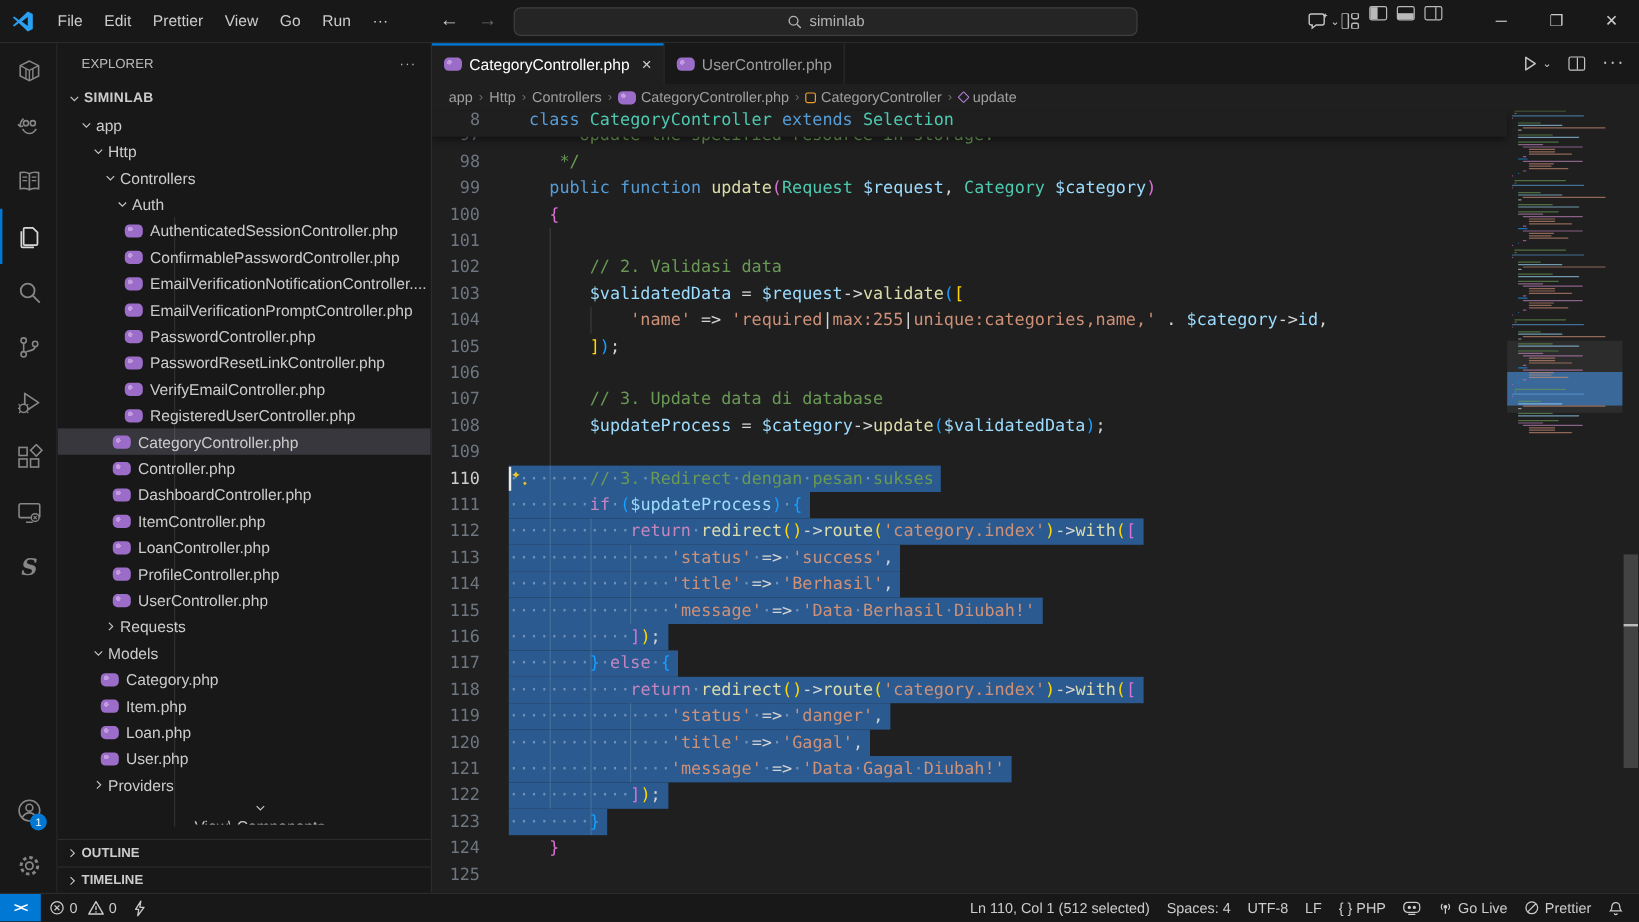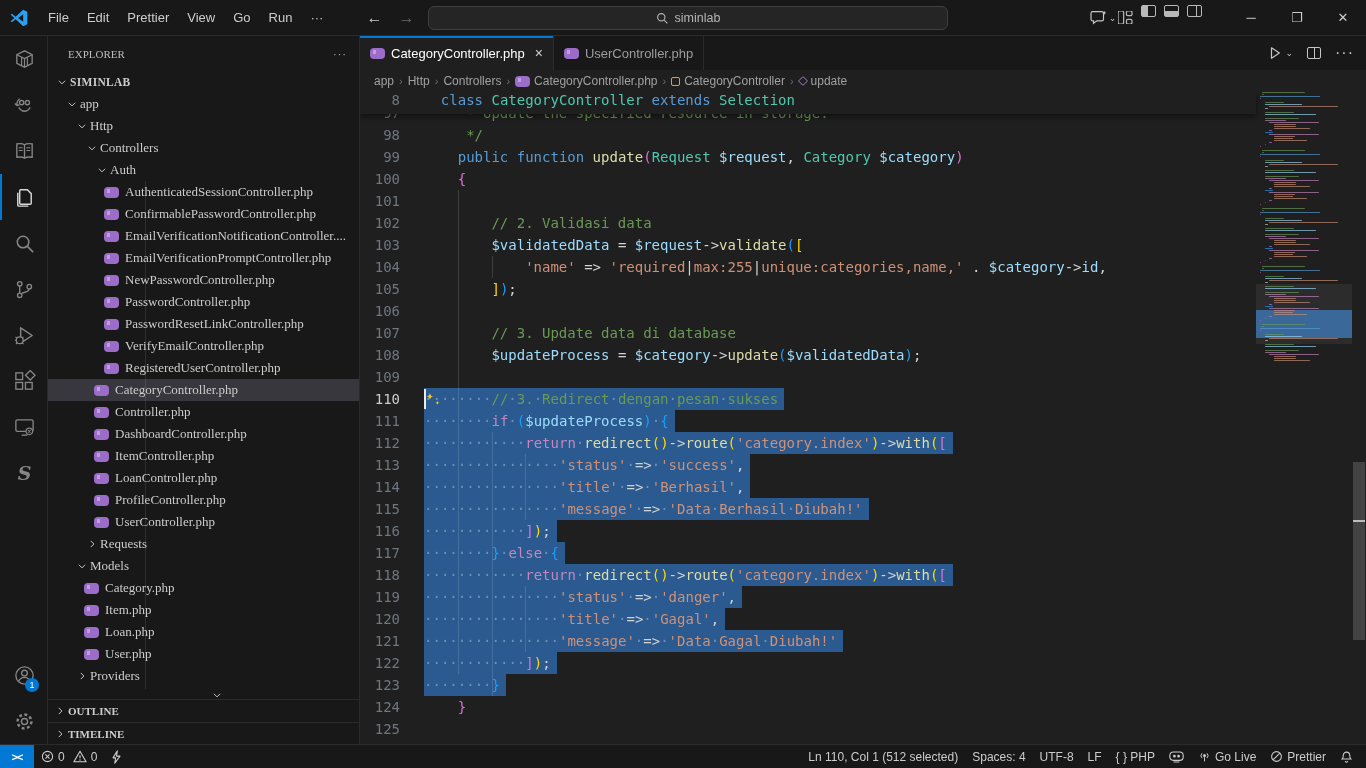--- a/index.html
+++ b/index.html
@@ -39,21 +39,21 @@
     color:#868686; border-left:2px solid transparent; position:relative; }
   .act-item.active { color:#d7d7d7; border-left-color:#0078d4; }
   .act-spacer { flex:1; }
   .badge { position:absolute; right:8px; bottom:6px; background:#0078d4; color:#fff;
     font-size:9px; width:14px; height:14px; border-radius:50%; display:flex;
     align-items:center; justify-content:center; }
   .s-logo { font-size:19px; font-weight:bold; font-style:italic; font-family:"DejaVu Serif", serif; }
 
   
   .sidebar { width:312px; background:#181818; border-right:1px solid #2b2b2b;
-    display:flex; flex-direction:column; position:relative; overflow:hidden;font-family:Liberation Serif, serif; }
+    display:flex; flex-direction:column; position:relative; overflow:hidden; }
   .side-header { height:35px; display:flex; align-items:center; justify-content:space-between;
     padding:0 12px 0 20px; font-size:11px; color:#bbbbbb; flex:0 0 35px; }
   .tree { flex:1; overflow:hidden; position:relative; font-size:13px; }
   .tree-row { height:22px; display:flex; align-items:center; white-space:nowrap; color:#cccccc; }
   .tree-row.selected { background:#37373d; }
   .tree-row .lbl { overflow:hidden; text-overflow:clip; }
   .tree-row.root .lbl { font-weight:bold; font-size:11.5px; letter-spacing:.3px; }
   .chev { width:16px; flex:0 0 16px; display:flex; align-items:center; justify-content:center; color:#c5c5c5; }
   .chev svg { width:10px; height:10px; }
   .php-ico { width:15px; height:11px; margin-right:6px; flex:0 0 15px; border-radius:4px;
@@ -323,24 +323,20 @@
             <span class="php-ico"></span>
             <span class="lbl">ConfirmablePasswordController.php</span>
           </div>
           <div class="tree-row" style="padding-left: 56px;">
             <span class="php-ico"></span>
             <span class="lbl">EmailVerificationNotificationController....</span>
           </div>
           <div class="tree-row" style="padding-left: 56px;">
             <span class="php-ico"></span>
             <span class="lbl">EmailVerificationPromptController.php</span>
-          </div>
-          <div class="tree-row" style="padding-left: 56px;">
-            <span class="php-ico"></span>
-            <span class="lbl">NewPasswordController.php</span>
           </div>
           <div class="tree-row" style="padding-left: 56px;">
             <span class="php-ico"></span>
             <span class="lbl">PasswordController.php</span>
           </div>
           <div class="tree-row" style="padding-left: 56px;">
             <span class="php-ico"></span>
             <span class="lbl">PasswordResetLinkController.php</span>
           </div>
           <div class="tree-row" style="padding-left: 56px;">

